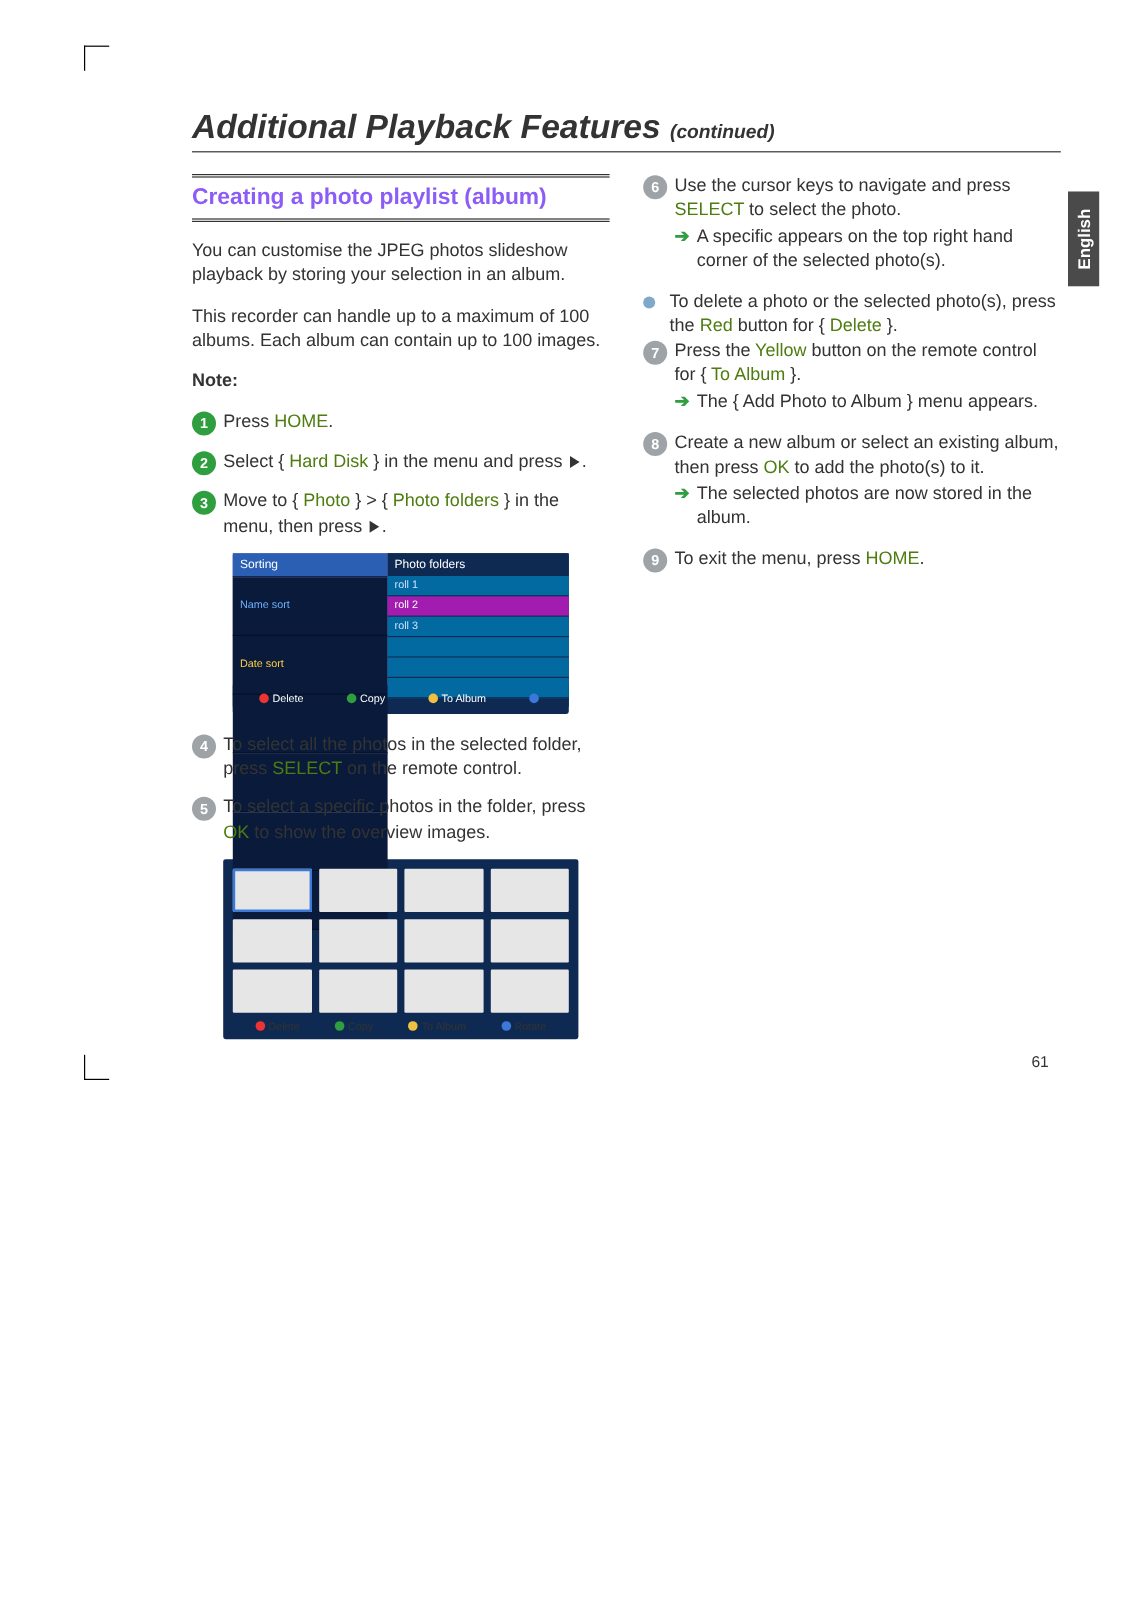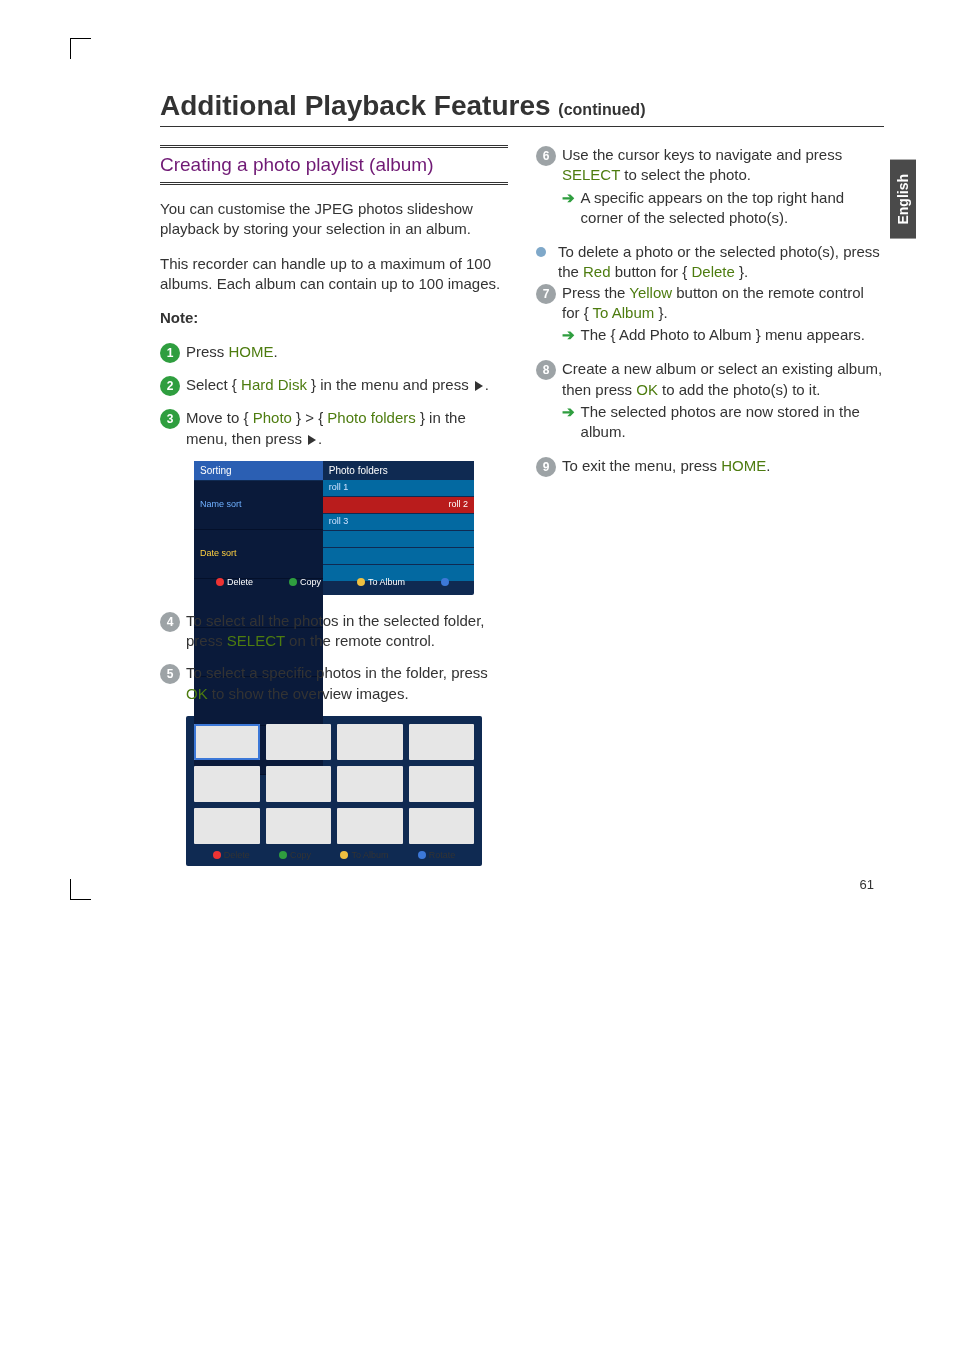--- a/index.html
+++ b/index.html
@@ -28,20 +28,21 @@
     writing-mode: vertical-rl;
     transform: rotate(180deg);
     text-align: center;
   }
   h1.page-title {
     font-size: 28px;
     font-weight: bold;
     color: #333;
     margin: 0 0 4px 0;
     font-family: "Gill Sans", "Gill Sans MT", "Helvetica", Arial, sans-serif;
+    font-style: italic;
   }
   h1.page-title .cont {
     font-size: 16px;
     font-weight: bold;
   }
   hr.title-rule {
     border: none;
     border-top: 1.5px solid #333;
     margin: 0 0 18px 0;
   }
@@ -53,23 +54,23 @@
     width: 50%;
   }
   .double-rule {
     border-top: 3px double #333;
     border-bottom: 3px double #333;
     padding: 2px 0 0 0;
     margin-bottom: 14px;
   }
   .double-rule h2 {
     font-size: 19px;
-    font-weight: normal;
+    font-weight: bold;
     margin: 4px 0 6px 0;
-    color: #701a75;
+    color: #8b5cf6;
   }
   p {
     font-size: 15px;
     line-height: 1.35;
     margin: 0 0 14px 0;
     color: #333;
   }
   .note-label {
     font-weight: bold;
   }
@@ -183,21 +184,21 @@
     padding: 4px 6px;
   }
   .shot-right .row {
     background: #0369a1;
     color: #cfe2ff;
     padding: 2px 6px;
     height: 12px;
     border-bottom: 1px solid #0f2a52;
     font-size: 9px;
   }
-  .shot-right .row.sel { background: #b91c1c; color: #fff; text-align: right; }
+  .shot-right .row.sel { background: #a21caf; color: #fff; }
   .shot-bar {
     display: flex;
     justify-content: space-around;
     align-items: center;
     padding: 6px 4px 2px 4px;
     background: #0f2a52;
     font-size: 9px;
   }
   .cdot { width: 8px; height: 8px; border-radius: 50%; display: inline-block; margin-right: 3px; vertical-align: middle; }
   .cd-red { background: #e33; }

